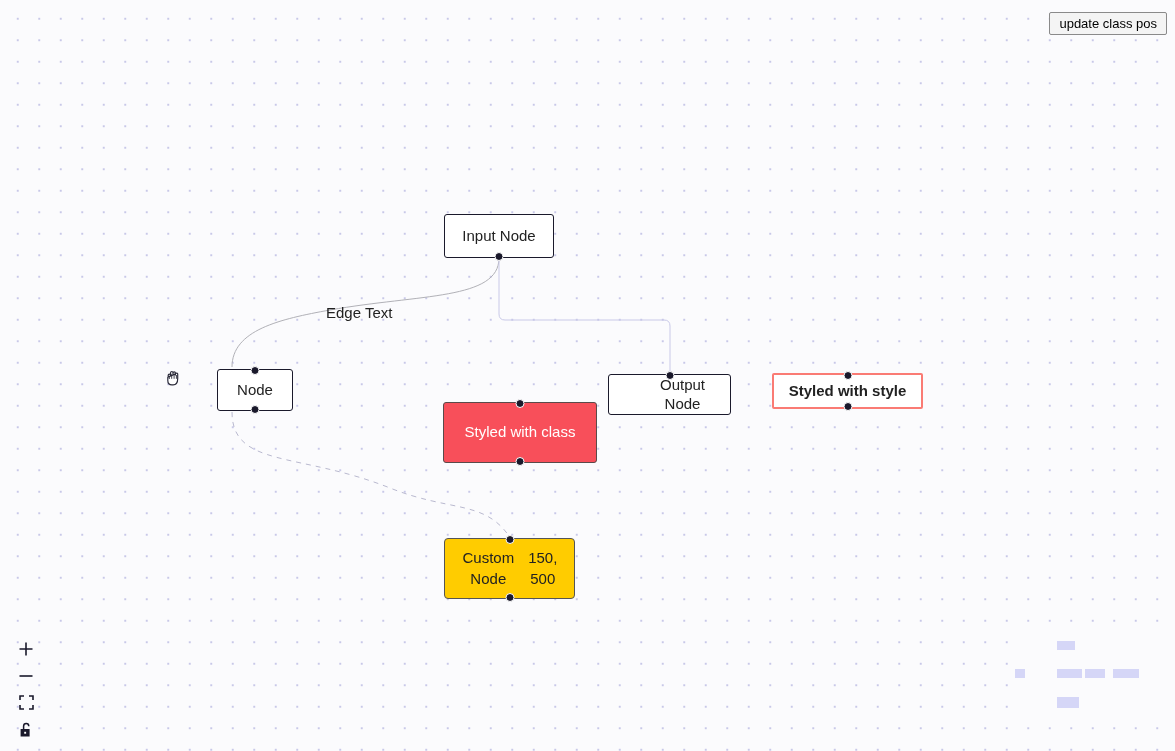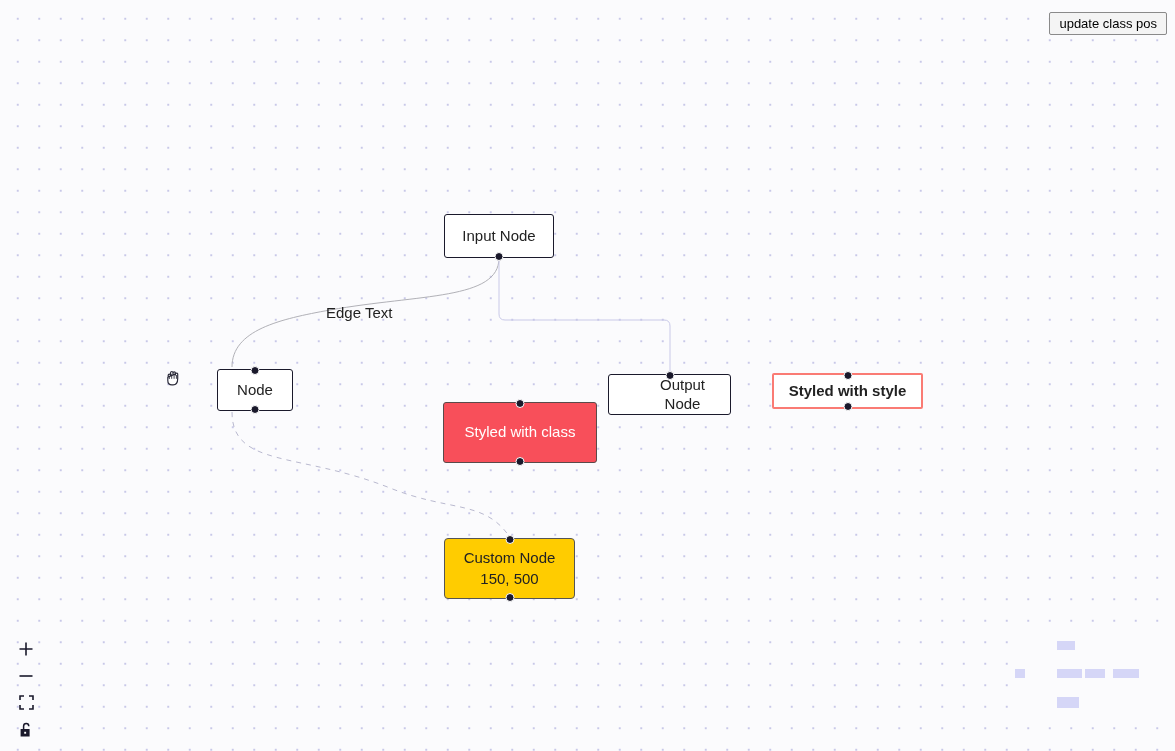--- a/index.html
+++ b/index.html
@@ -75,21 +75,21 @@
     background: #ffffff;
     color: #222222;
     border: 2px solid #fa7b74;
     border-radius: 2px;
   }
   .node.custom {
     background: #ffcc00;
     color: #222222;
     border: 1px solid #555555;
     border-radius: 4px;
-    flex-direction: column;
+    flex-direction: row;
     line-height: 1.35;
   }
 
   
   .handle {
     position: absolute;
     width: 7px;
     height: 7px;
     border-radius: 50%;
     background: #1a192b;

